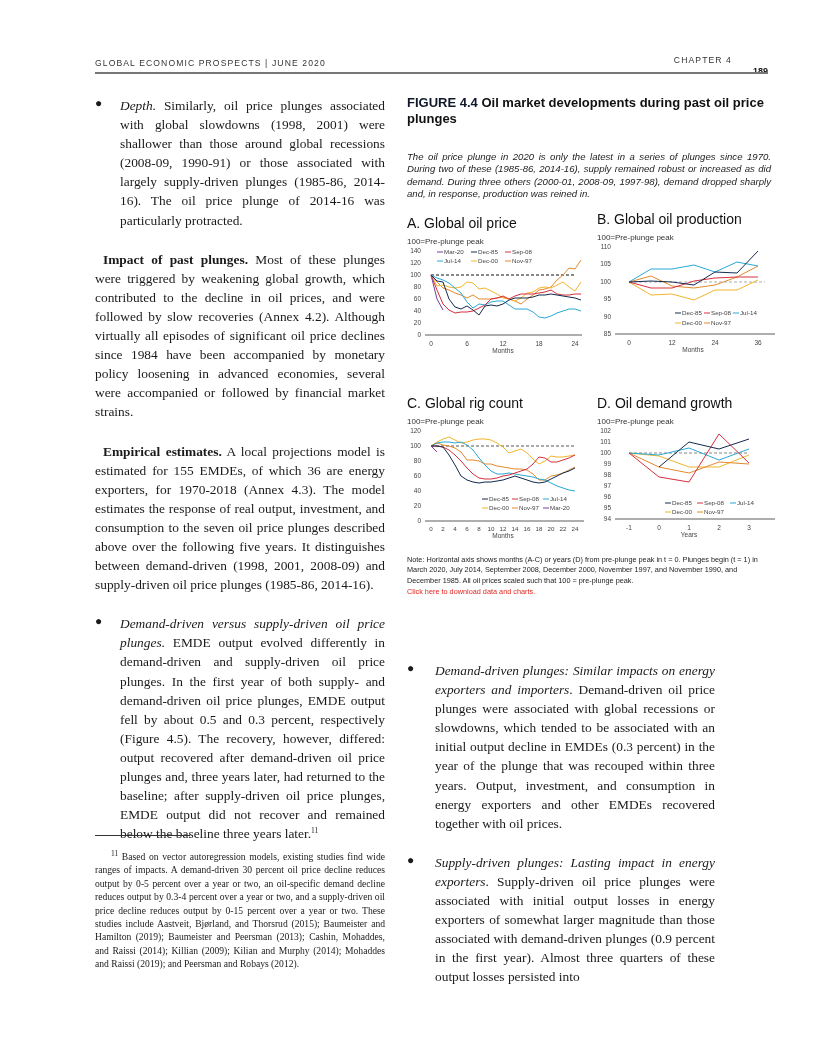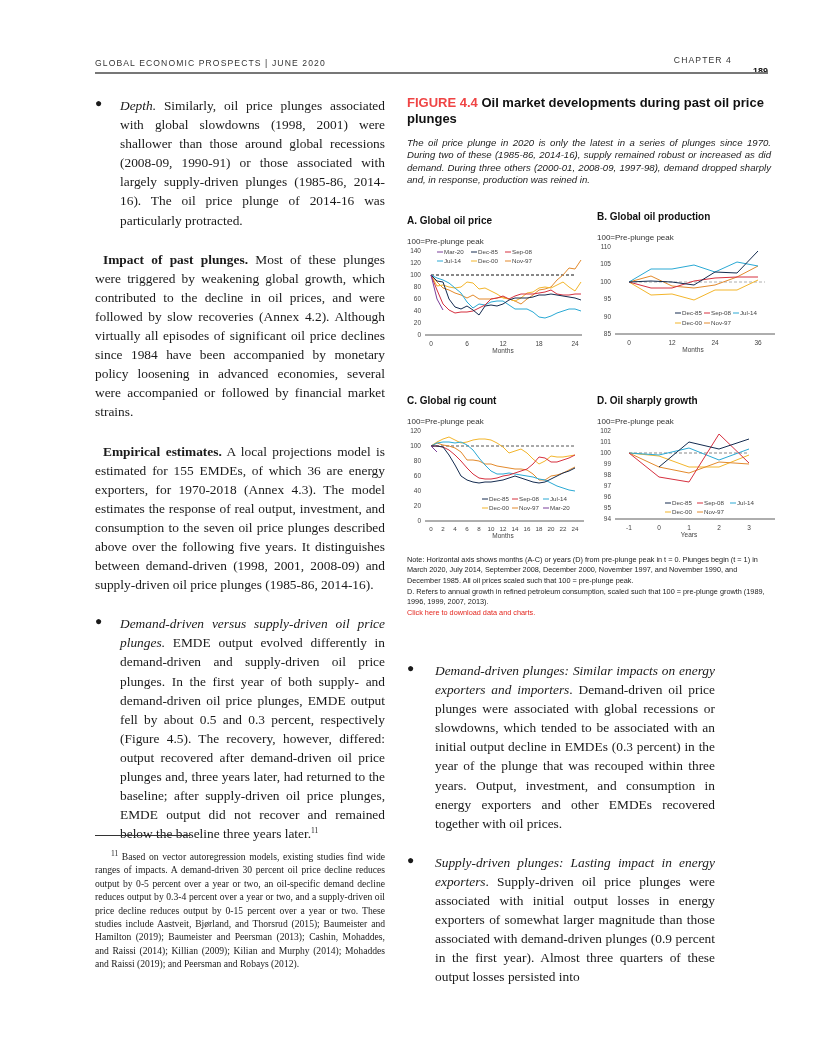--- a/index.html
+++ b/index.html
@@ -19,24 +19,24 @@
   .bullet.indent { padding-left: 28px; }
   .b-head { font-weight: bold; margin-left: 8px; }
   .i-head { font-style: italic; }
   sup { font-size: 7.5px; line-height: 0; }
   .fn-rule { position: absolute; left: 95px; top: 835px; width: 95px; height: 1px; background: #333; }
   .footnote { position: absolute; left: 95px; top: 850px; width: 290px; font-size: 9.6px; line-height: 13.4px; text-align: justify; }
   .footnote .fn-first { text-indent: 16px; }
 
   .figure { position: absolute; left: 407px; top: 95px; width: 364px; font-family: "Liberation Sans", sans-serif; }
   .fig-title { font-size: 13px; font-weight: bold; line-height: 16px; margin: 0; color: #111; }
-  .fig-title .fig-num { color: #ef4444; }
-  .fig-sub { font-size: 9.6px; font-style: italic; line-height: 12.4px; margin-top: 10px; text-align: justify; color: #222; }
+  .fig-title .fig-num { color: #0f172a; }
+  .fig-sub { font-size: 9.6px; font-style: italic; line-height: 12.4px; margin-top: 24px; text-align: justify; color: #222; }
   .panel { position: absolute; width: 180px; height: 170px; }
-  .panel-title { font-size: 10px; font-weight: bold; position: absolute; left: 0; top: 0; color: #111; }
+  .panel-title { font-size: 14px; font-weight: normal; position: absolute; left: 0; top: 0; color: #111; }
   .panel svg { position: absolute; left: 0; top: 14px; }
   .notes { position: absolute; left: 0; top: 460px; width: 364px; font-size: 7.3px; line-height: 10.3px; color: #222; }
   .notes p { margin: 0 0 1px 0; }
   .notes .dl { color: #e3261e; cursor: pointer; }
 </style>
 </head>
 <body>
 
 <div class="header">
   <span class="left">GLOBAL ECONOMIC PROSPECTS | JUNE 2020</span>
@@ -213,21 +213,21 @@
           <text x="82" y="101" fill="#444">Dec-00</text>
         <line x1="105" y1="99" x2="111" y2="99" stroke="#e38a2c"></line>
           <text x="112" y="101" fill="#444">Nov-97</text>
         <line x1="136" y1="99" x2="142" y2="99" stroke="#7b3f99"></line>
           <text x="143" y="101" fill="#444">Mar-20</text>
       </g>
     </svg>
   </div>
 
   <div class="panel" style="left:190px;top:300px;">
-    <div class="panel-title">D. Oil sharply growth</div>
+    <div class="panel-title">D. Oil demand growth</div>
     <svg width="180" height="150" font-family="Liberation Sans, sans-serif">
       <text x="0" y="15" font-size="8" fill="#333">100=Pre-plunge peak</text>
       <g font-size="6.5" fill="#444" text-anchor="end">
         <text x="14" y="24">102</text>
           <text x="14" y="35">101</text>
           <text x="14" y="46">100</text>
           <text x="14" y="57">99</text>
         <text x="14" y="68">98</text>
           <text x="14" y="79">97</text>
           <text x="14" y="90">96</text>
@@ -261,21 +261,20 @@
         <line x1="68" y1="103" x2="74" y2="103" stroke="#f3b52b"></line>
           <text x="75" y="105" fill="#444">Dec-00</text>
         <line x1="100" y1="103" x2="106" y2="103" stroke="#e38a2c"></line>
           <text x="107" y="105" fill="#444">Nov-97</text>
       </g>
     </svg>
   </div>
 
   <div class="notes">
     <p>Note: Horizontal axis shows months (A-C) or years (D) from pre-plunge peak in t = 0. Plunges begin (t = 1) in March 2020, July 2014, September 2008, December 2000, November 1997, and November 1990, and December 1985. All oil prices scaled such that 100 = pre-plunge peak.</p>
-    <p>D. Refers to annual growth in refined petroleum consumption, scaled such that 100 = pre-plunge growth (1989, 1996, 1999, 2007, 2013).</p>
     <p class="dl">Click here to download data and charts.</p>
   </div>
 </div>
 
 <div class="col-right-text">
   <div class="para bullet indent">
     <span class="dot">●</span>
     <p class="body-text"><span class="i-head">Demand-driven plunges: Similar impacts on energy exporters and importers</span><span>. Demand-driven oil price plunges were associated with global recessions or slowdowns, which tended to be associated with an initial output decline in EMDEs (0.3 percent) in the year of the plunge that was recouped within three years. Output, investment, and consumption in energy exporters and other EMDEs recovered together with oil prices.</span></p>
   </div>
   <div class="para bullet indent">

